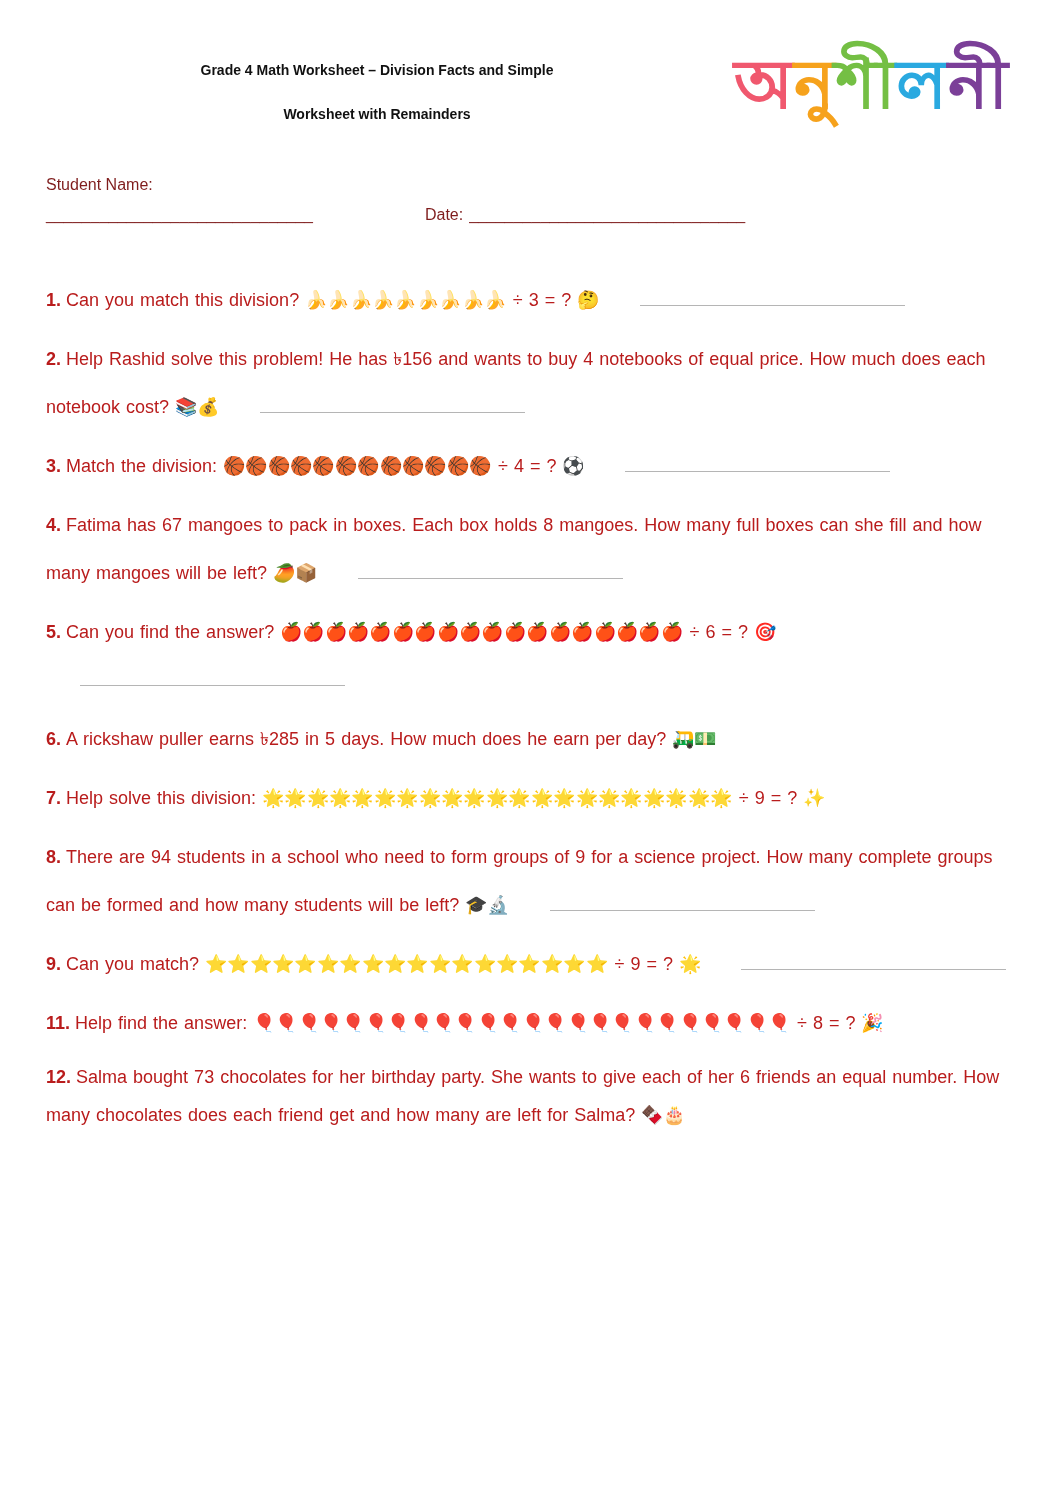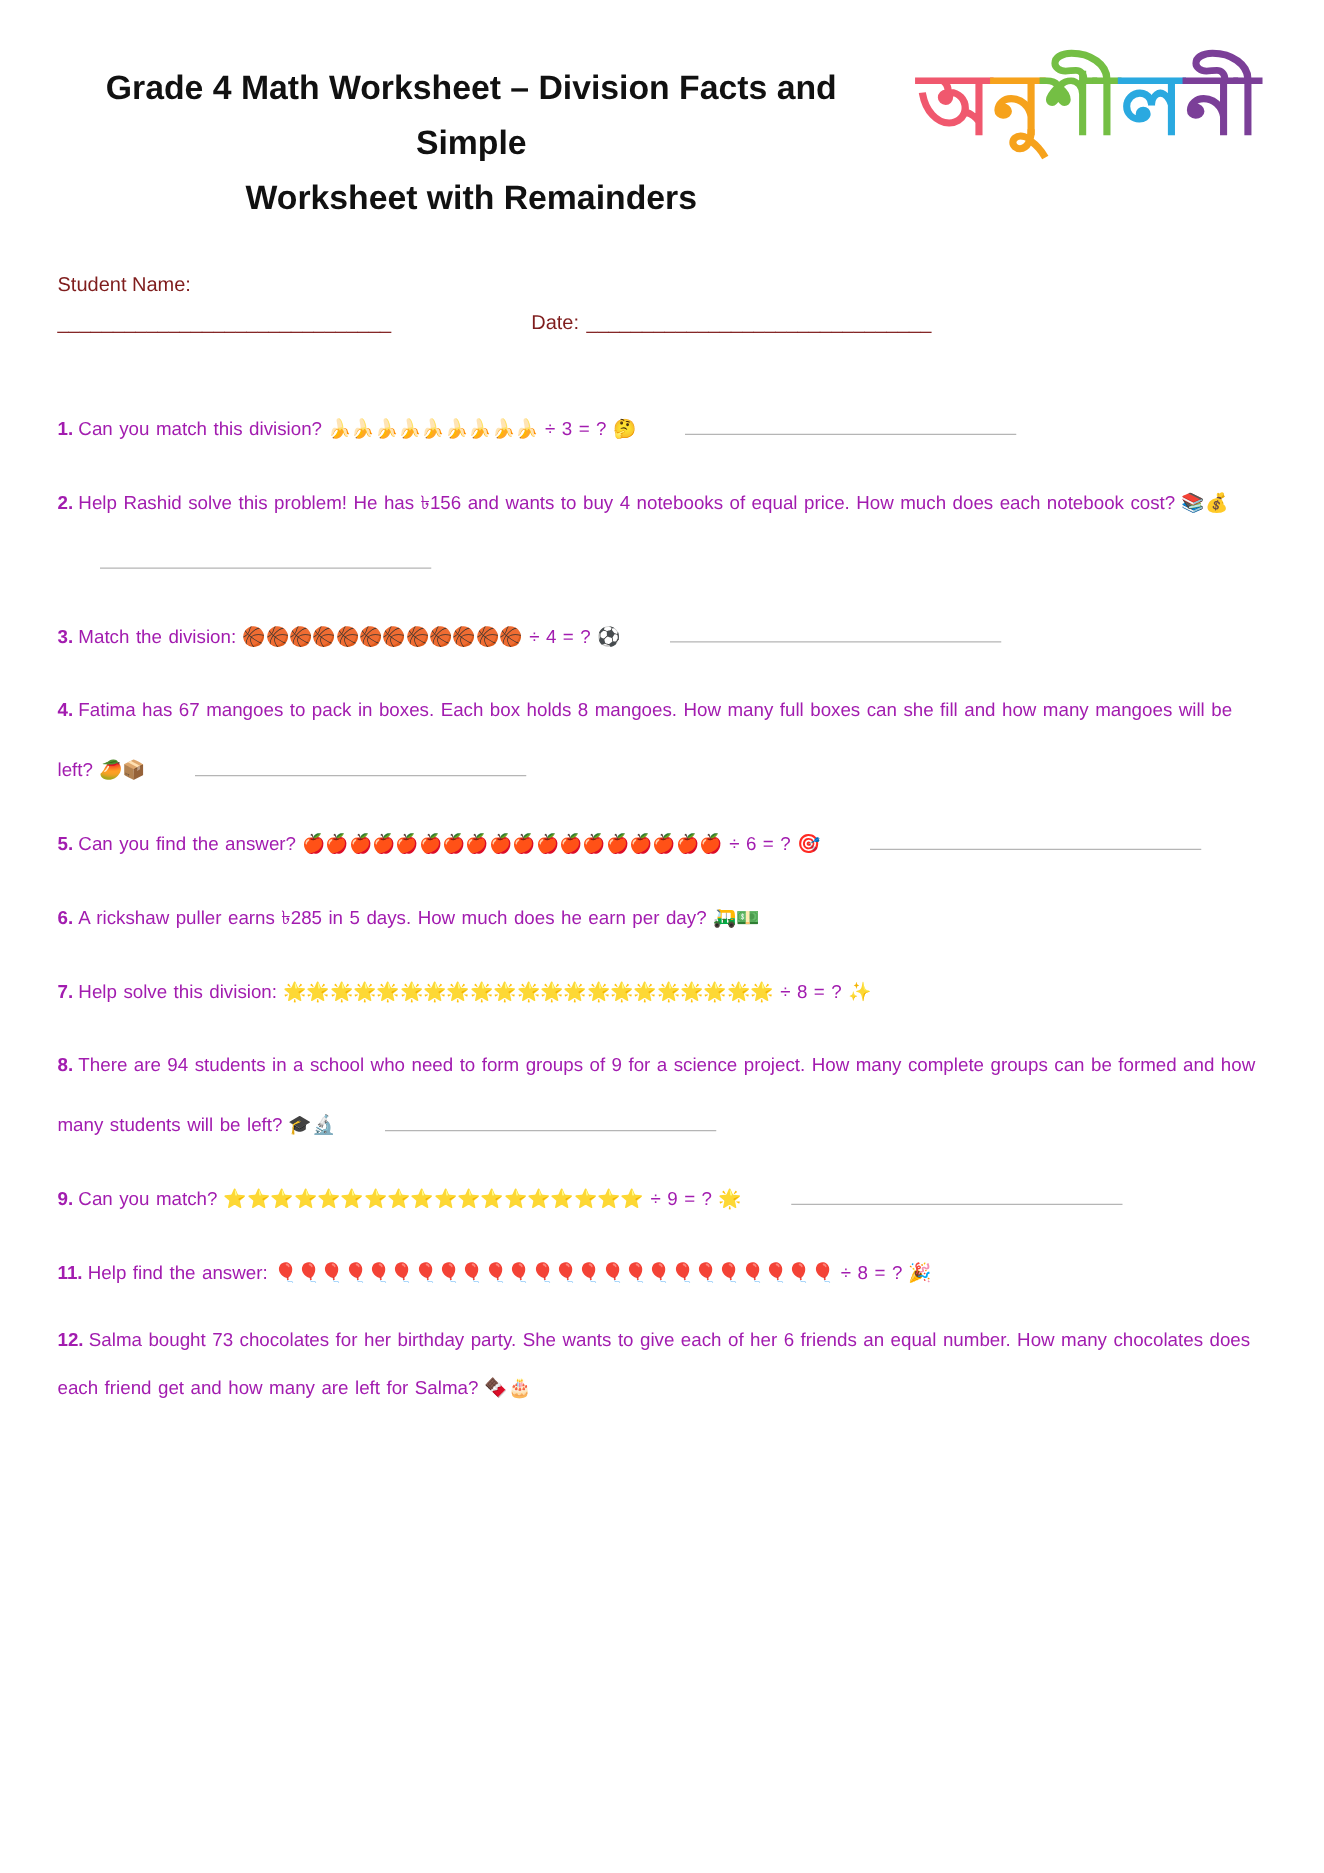--- a/index.html
+++ b/index.html
@@ -7,37 +7,37 @@
     width:1059px; height:1498px; box-sizing:border-box;
     background:#ffffff; color:#000;
     font-family:"Liberation Sans", sans-serif;
     padding:34px 46px 20px 46px;
     overflow:hidden;
   }
   
   .header { display:flex; align-items:flex-start; }
   .title {
     width:662px; text-align:center;
-    font-size:27px; font-weight:bold; line-height:44px;
+    font-size:14px; font-weight:bold; line-height:44px;
     margin-top:14px; color:#111;
   }
   .logo {
     margin-left:auto; margin-right:4px;
     font-size:68px; font-weight:bold; line-height:100px;
     letter-spacing:1px; white-space:nowrap;
   }
   .logo span { display:inline-block; }
   
   .student-block { margin-top:34px; font-size:16px; color:#7f1d1d; }
   .student-label { line-height:30px; }
   .name-date-row { display:flex; align-items:baseline; margin-top:6px; }
   .name-line { letter-spacing:0px; white-space:nowrap;text-align:right; }
   .date-label { margin-left:112px; margin-right:6px; }
   
-  .questions { margin-top:52px; font-size:15px; color:#a21caf; }
+  .questions { margin-top:52px; font-size:18px; color:#b91c1c; }
   .question { line-height:48px; margin-bottom:11px; }
   .question.tight { line-height:38px; }
   .qnum { font-weight:bold; }
   .answer-inline {
     display:inline-block; width:265px; height:0.75em;
     border-bottom:1.5px solid #b5b5b5;
     margin-left:34px;
   }
   .answer-block {
     width:265px; height:40px; margin-left:14px;
@@ -93,21 +93,21 @@
     <span class="qtext"> Can you find the answer? 🍎🍎🍎🍎🍎🍎🍎🍎🍎🍎🍎🍎🍎🍎🍎🍎🍎🍎 ÷ 6 = ? 🎯 </span><span class="answer answer-inline"></span>
   </div>
 
   <div class="question">
     <span class="qnum">6.</span>
     <span class="qtext"> A rickshaw puller earns ৳285 in 5 days. How much does he earn per day? 🛺💵 </span><span class="answer answer-block"></span>
   </div>
 
   <div class="question">
     <span class="qnum">7.</span>
-    <span class="qtext"> Help solve this division: 🌟🌟🌟🌟🌟🌟🌟🌟🌟🌟🌟🌟🌟🌟🌟🌟🌟🌟🌟🌟🌟 ÷ 8 = ? ✨ </span><span class="answer answer-block"></span>
+    <span class="qtext"> Help solve this division: 🌟🌟🌟🌟🌟🌟🌟🌟🌟🌟🌟🌟🌟🌟🌟🌟🌟🌟🌟🌟🌟 ÷ 9 = ? ✨ </span><span class="answer answer-block"></span>
   </div>
 
   <div class="question">
     <span class="qnum">8.</span>
     <span class="qtext"> There are 94 students in a school who need to form groups of 9 for a science project. How many complete groups can be formed and how many students will be left? 🎓🔬 </span><span class="answer answer-inline"></span>
   </div>
 
   <div class="question">
     <span class="qnum">9.</span>
     <span class="qtext"> Can you match? ⭐⭐⭐⭐⭐⭐⭐⭐⭐⭐⭐⭐⭐⭐⭐⭐⭐⭐ ÷ 9 = ? 🌟 </span><span class="answer answer-inline"></span>

